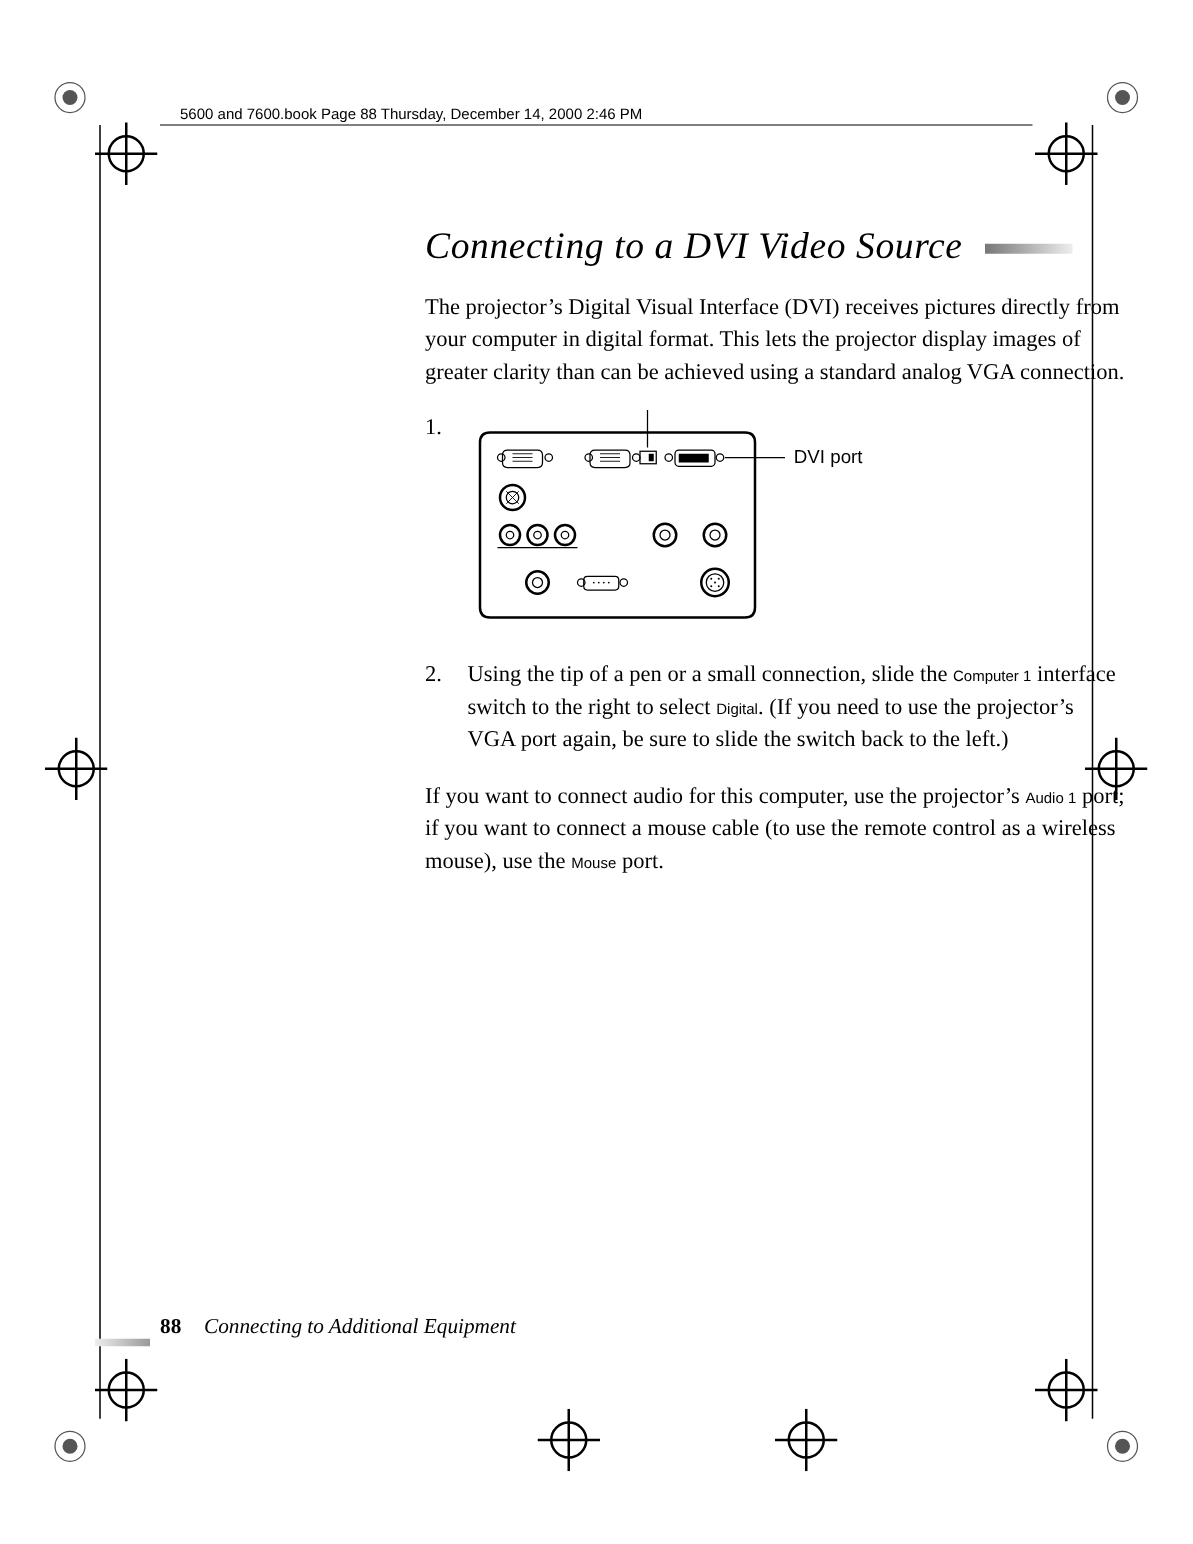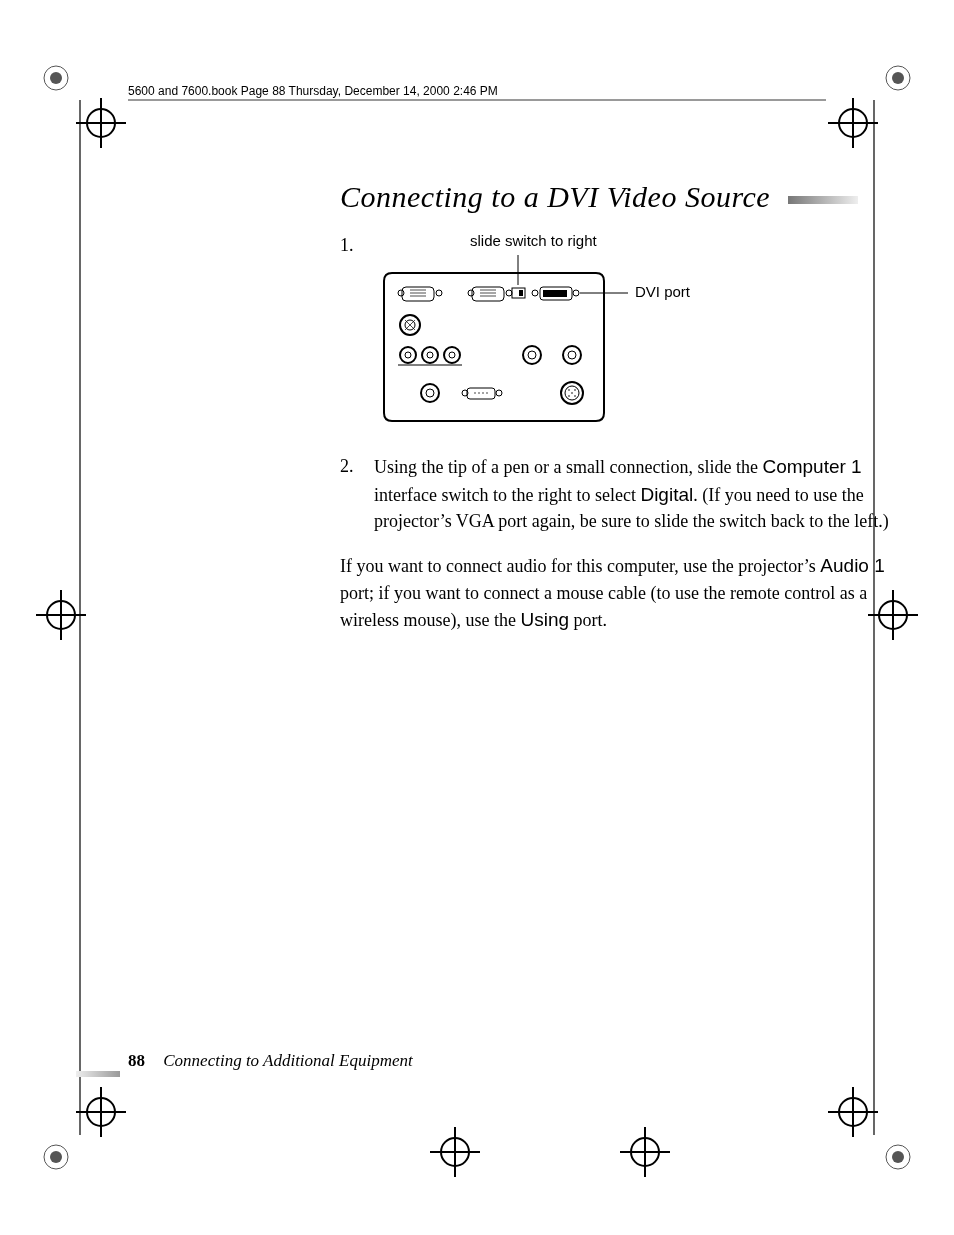--- a/index.html
+++ b/index.html
@@ -8,21 +8,21 @@
     width: 954px;
     height: 1235px;
     background: #fff;
     font-family: Georgia, 'Times New Roman', serif;
     color: #000;
     position: relative;
   }
   .page-header {
     position: absolute;
     top: 84px;
-    left: 128px;
+    left: 144px;
     font-family: Arial, Helvetica, sans-serif;
     font-size: 12px;
   }
   .content {
     position: absolute;
     top: 180px;
     left: 340px;
     width: 560px;
   }
   .section-title {
@@ -57,21 +57,21 @@
     padding-left: 34px;
     position: relative;
   }
   .step-list li .num {
     position: absolute;
     left: 0;
     top: 0;
   }
   .sans {
     font-family: Arial, Helvetica, sans-serif;
-    font-size: 19px;
+    font-size: 12px;
   }
   .diagram-wrap {
     margin: 14px 0 28px 40px;
   }
   .diagram-caption {
     font-family: Arial, Helvetica, sans-serif;
     font-size: 15px;
     margin-bottom: 6px;
     margin-left: 90px;
   }
@@ -183,30 +183,30 @@
   <line x1="128" y1="100" x2="826" y2="100" stroke="#000" stroke-width="0.8"></line>
 </svg>
 
 <div class="content">
 
   <div class="section-title">
     <span>Connecting to a DVI Video Source</span>
     <span class="section-title-bar"></span>
   </div>
 
+  <p class="body-text">The projector’s Digital Visual Interface (DVI) receives pictures directly from your computer in digital format. This lets the projector display images of greater clarity than can be achieved using a standard analog VGA connection.</p>
 
 
   <ol class="step-list">
     <li>
       <span class="num">1.</span>
     </li>
   </ol>
 
   <div class="diagram-wrap">
-    <div class="diagram-caption">slide switch to right</div>
     <svg class="diagram-svg" width="360" height="170">
 
       <line x1="138" y1="0" x2="138" y2="30" stroke="#000" stroke-width="1"></line>
 
       <path d="M12 18 Q4 18 4 26 L4 158 Q4 166 12 166 L216 166 Q224 166 224 158 L224 26 Q224 18 216 18 Z" fill="none" stroke="#000" stroke-width="2"></path>
 
       <g transform="translate(18,30)">
           <circle cx="3" cy="8" r="3" fill="none" stroke="#000"></circle>
           <path d="M8 2 h24 q4 0 4 4 v6 q0 4 -4 4 h-24 q-4 0 -4 -4 v-6 q0 -4 4 -4 Z" fill="none" stroke="#000"></path>
           <circle cx="41" cy="8" r="3" fill="none" stroke="#000"></circle>
@@ -281,21 +281,21 @@
   </div>
 
   <ol class="step-list" start="2">
     <li>
       <span class="num">2.</span>
       <span>Using the tip of a pen or a small connection, slide the </span><span class="sans">Computer 1</span><span> interface switch to the right to select </span><span class="sans">Digital</span><span>. (If you need to use the projector’s VGA port again, be sure to slide the switch back to the left.)</span>
     </li>
   </ol>
 
   <p class="body-text">
-    <span>If you want to connect audio for this computer, use the projector’s </span><span class="sans">Audio 1</span><span> port; if you want to connect a mouse cable (to use the remote control as a wireless mouse), use the </span><span class="sans">Using</span><span> port.</span>
+    <span>If you want to connect audio for this computer, use the projector’s </span><span class="sans">Audio 1</span><span> port; if you want to connect a mouse cable (to use the remote control as a wireless mouse), use the </span><span class="sans">Mouse</span><span> port.</span>
   </p>
 
 </div>
 
 <div class="footer-bar"></div>
 <div class="footer">
   <span class="page-num">88</span>
   <span class="chapter">Connecting to Additional Equipment</span>
 </div>
 

